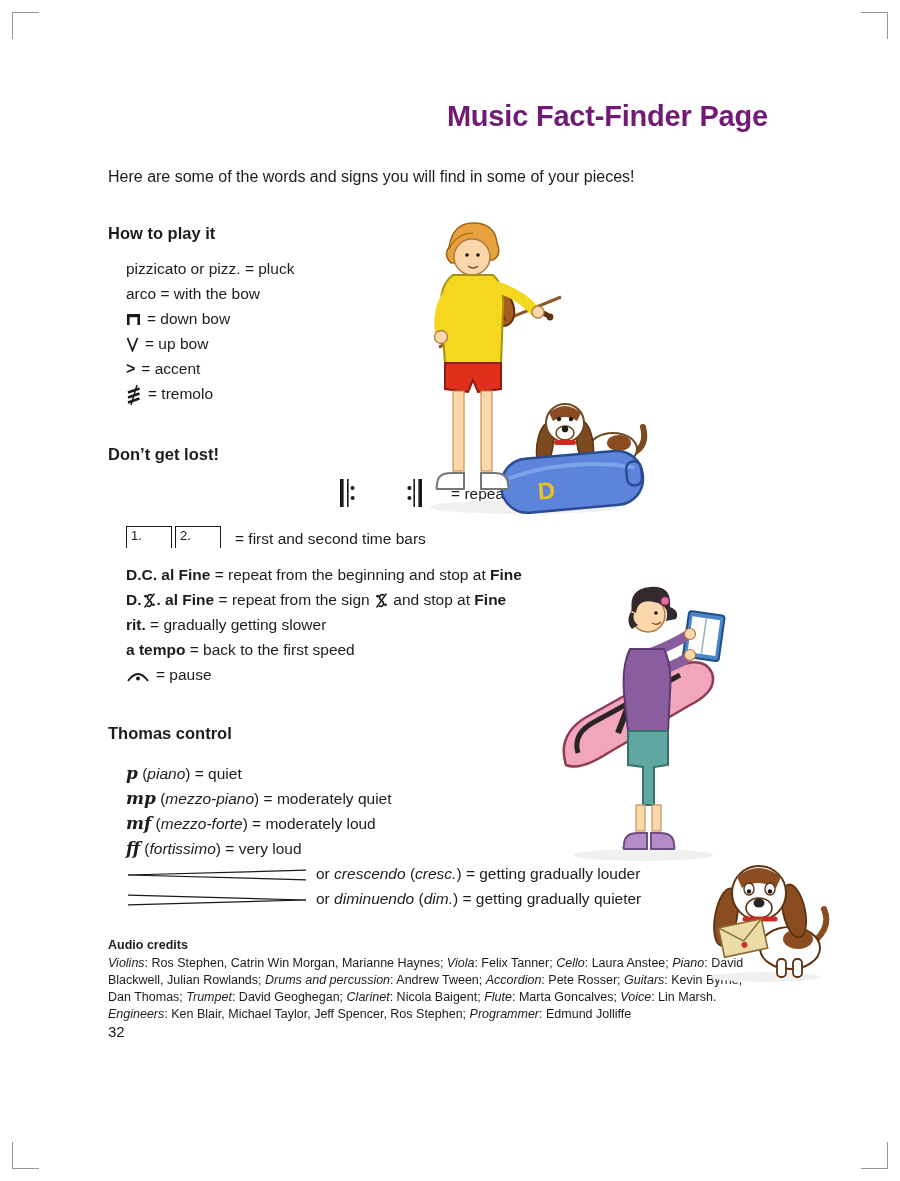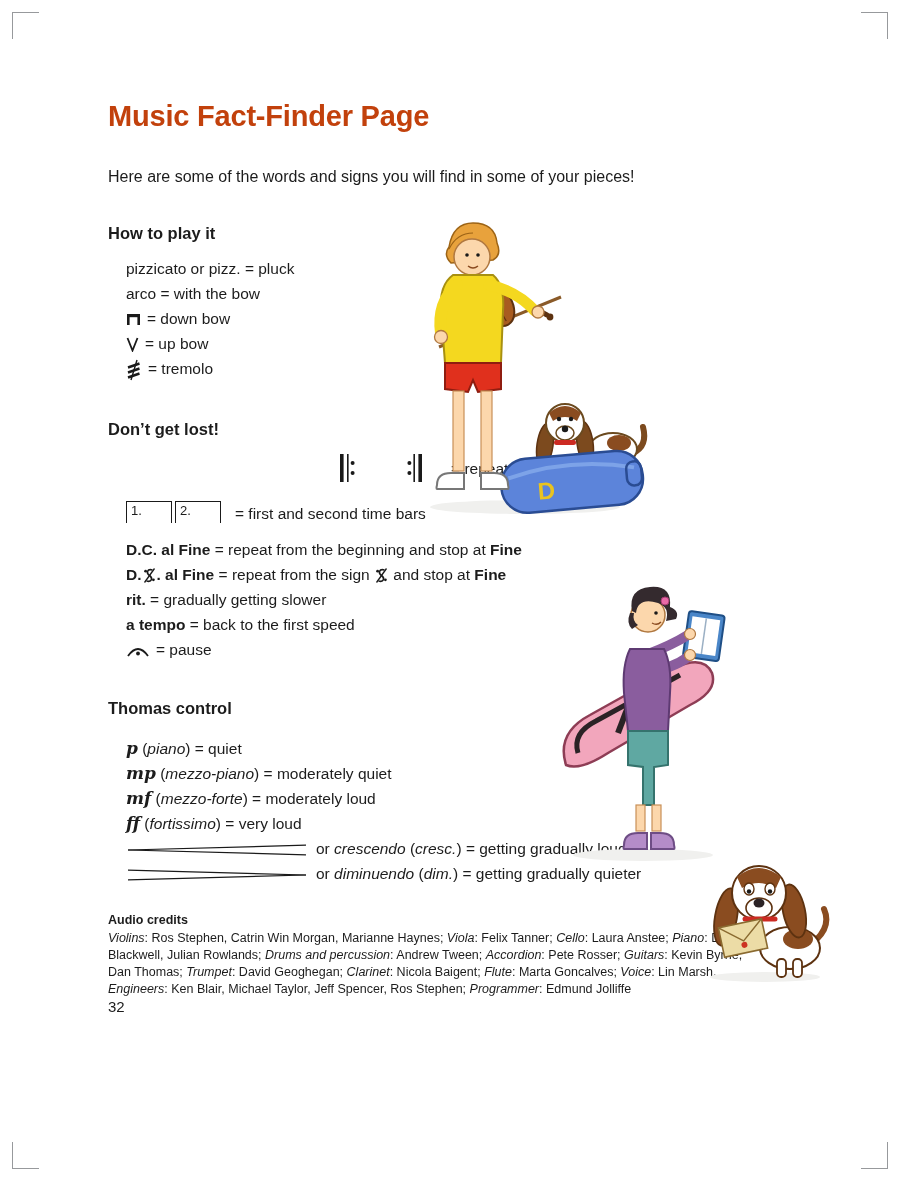--- a/index.html
+++ b/index.html
@@ -2,22 +2,22 @@
 <html><head>
 <meta charset="utf-8">
 <style>
   html,body{margin:0;padding:0;}
   body{
     width:900px;height:1181px;background:#ffffff;position:relative;overflow:hidden;
     font-family:"Liberation Sans",sans-serif;color:#1c1c1c;
   }
   .content{position:absolute;left:108px;top:0;width:660px;}
   .title{
-    color:#c2410c;font-size:29px;font-weight:bold;letter-spacing:-0.2px;
-    margin:100px 0 0 0;line-height:32px;
+    color:#701a75;font-size:29px;font-weight:bold;letter-spacing:-0.2px;
+    margin:100px 0 0 0;line-height:32px;text-align:right;
   }
   .intro{font-size:16px;line-height:20px;margin-top:35px;}
   .section-heading{font-size:16.5px;font-weight:bold;line-height:20px;margin-top:0;}
   .h-how{margin-top:36px;}
   .h-dont{margin-top:38px;}
   .h-volume{margin-top:36px;}
   .list{margin-left:18px;}
   .row{font-size:15.5px;line-height:25px;}
   .row svg{vertical-align:middle;}
   .first-rows{margin-top:13px;}
@@ -79,20 +79,23 @@
             <rect x="11.4" y="1" width="2.6" height="11"></rect>
           </g>
         </svg><span>= down bow</span>
     </div>
     <div class="row">
       <svg class="sym" width="13" height="15" viewBox="0 0 13 15">
           <polyline points="1.5,1 6.5,13.5 11.5,1" fill="none" stroke="#1a1a1a" stroke-width="1.8"></polyline>
         </svg><span>= up bow</span>
     </div>
     <div class="row">
+      <span class="accent-sym">&gt;</span><span>= accent</span>
+    </div>
+    <div class="row">
       <svg class="sym" width="16" height="22" viewBox="0 0 16 22">
           <g stroke="#1a1a1a" fill="none">
             <line x1="11" y1="1" x2="5" y2="21" stroke-width="1.4"></line>
             <line x1="2" y1="8.5" x2="13.5" y2="4.5" stroke-width="2.4"></line>
             <line x1="2" y1="13.5" x2="13.5" y2="9.5" stroke-width="2.4"></line>
             <line x1="2" y1="18.5" x2="13.5" y2="14.5" stroke-width="2.4"></line>
           </g>
         </svg><span>= tremolo</span>
     </div>
   </div>

